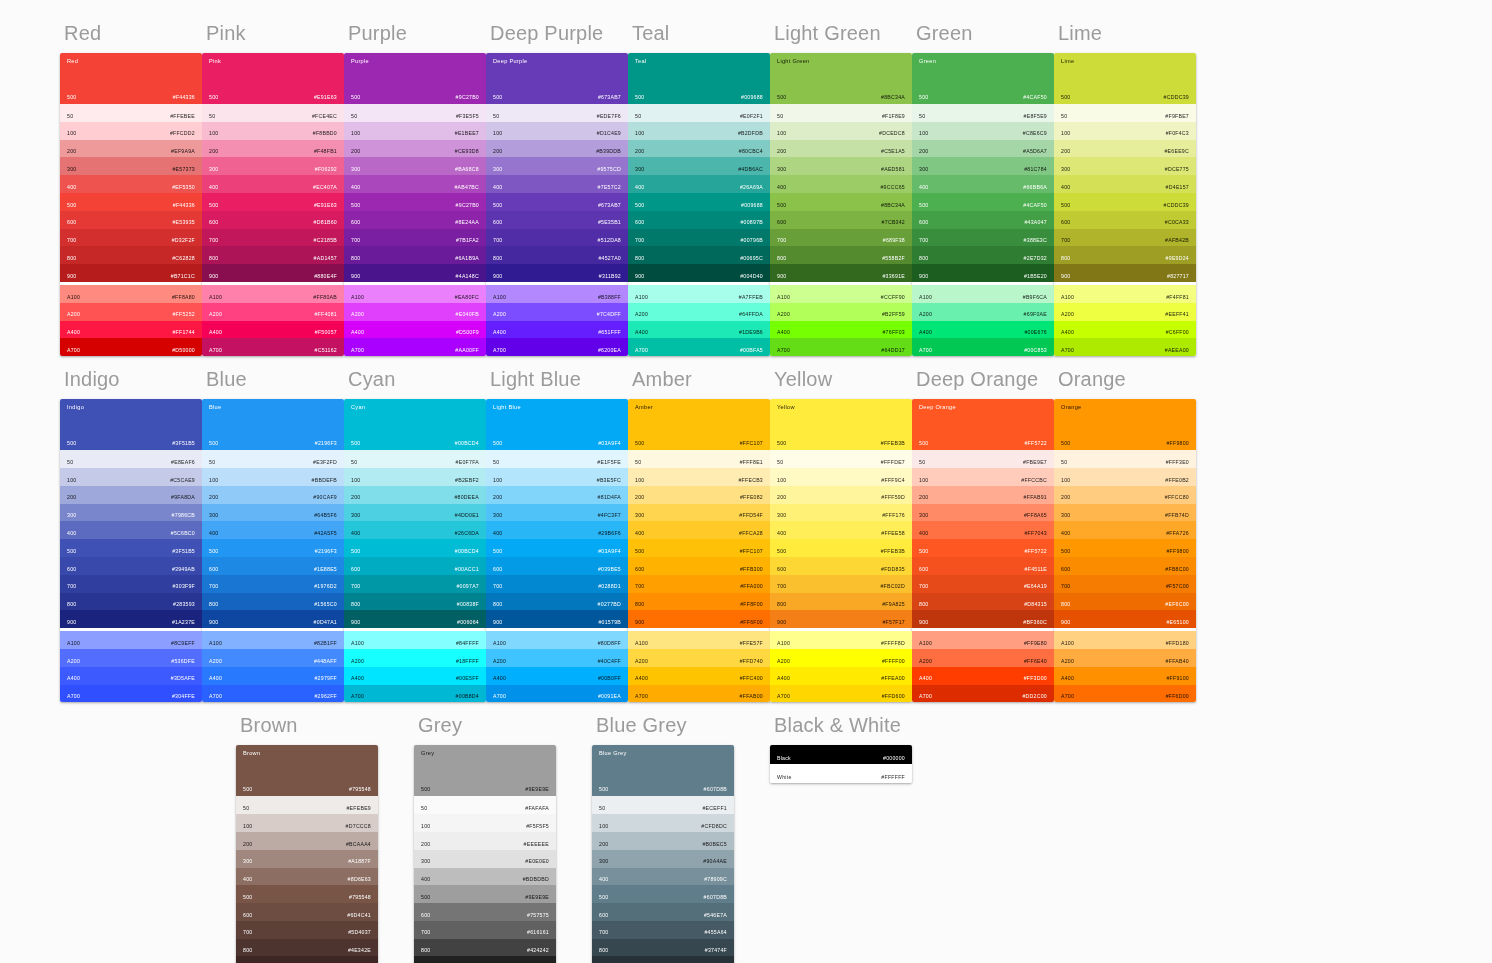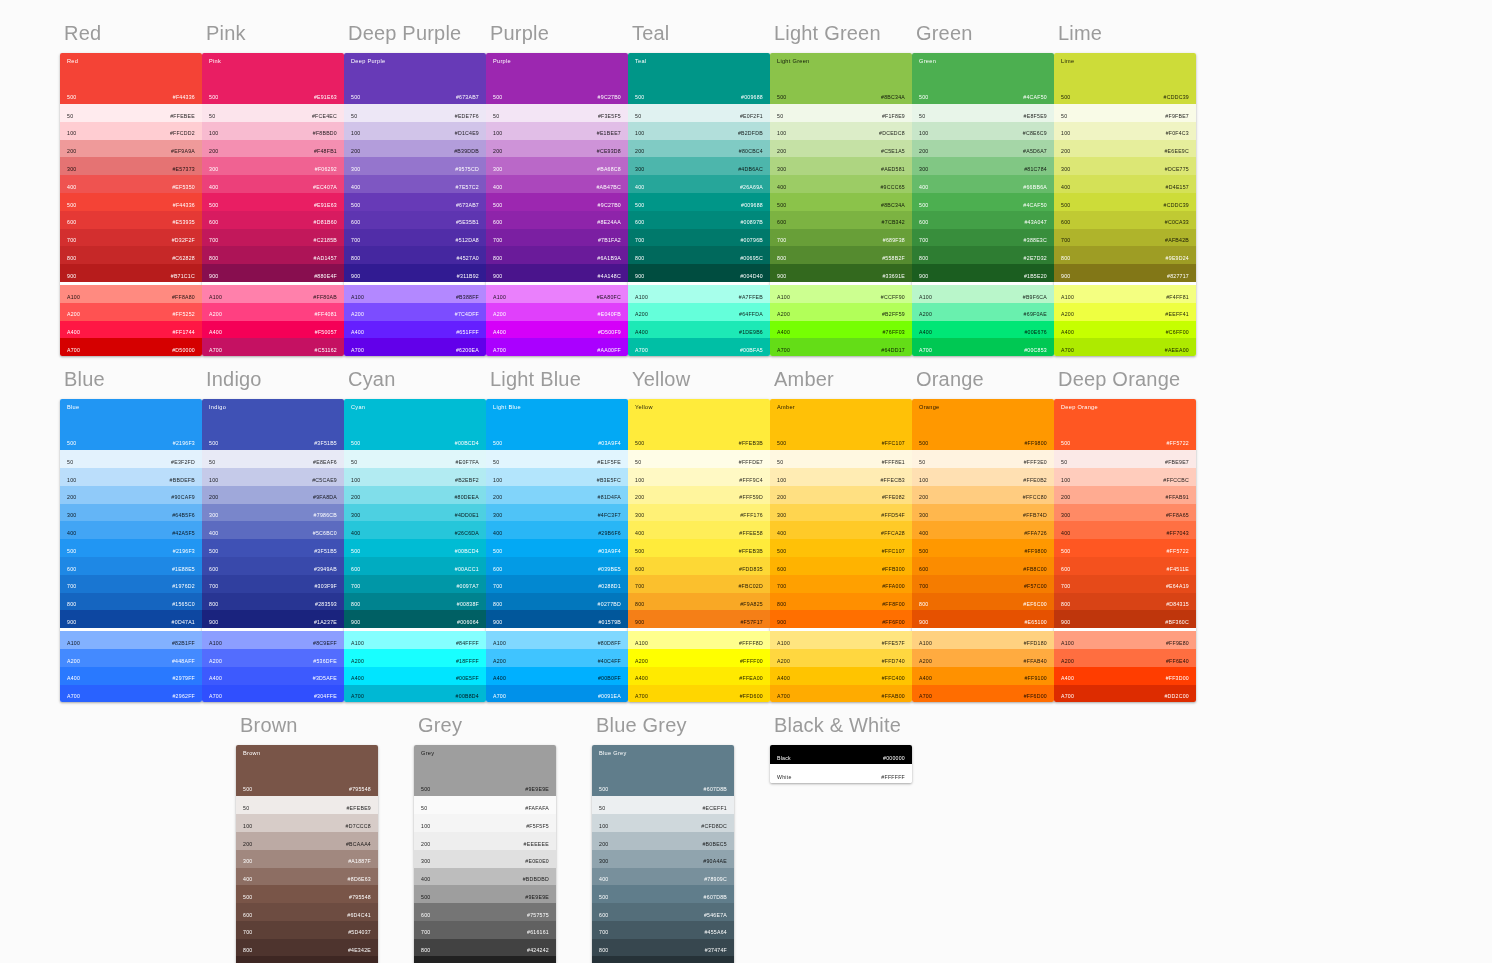--- a/index.html
+++ b/index.html
@@ -218,20 +218,89 @@
               <span class="tone">A400</span>
               <span class="hex">#F50057</span>
             </div>
             <div class="swatch light-text" style="background: rgb(197, 17, 98);">
               <span class="tone">A700</span>
               <span class="hex">#C51162</span>
             </div>
           </div>
         </div>
         <div class="palette">
+          <div class="palette-title">Purple</div>
+          <div class="card">
+            <div class="swatch header light-text" style="background: rgb(156, 39, 176);">
+              <div class="header-name">Purple</div>
+              <div class="header-foot">
+                <span>500</span>
+                <span>#9C27B0</span>
+              </div>
+            </div>
+            <div class="swatch dark-text" style="background: rgb(243, 229, 245);">
+              <span class="tone">50</span>
+              <span class="hex">#F3E5F5</span>
+            </div>
+            <div class="swatch dark-text" style="background: rgb(225, 190, 231);">
+              <span class="tone">100</span>
+              <span class="hex">#E1BEE7</span>
+            </div>
+            <div class="swatch dark-text" style="background: rgb(206, 147, 216);">
+              <span class="tone">200</span>
+              <span class="hex">#CE93D8</span>
+            </div>
+            <div class="swatch light-text" style="background: rgb(186, 104, 200);">
+              <span class="tone">300</span>
+              <span class="hex">#BA68C8</span>
+            </div>
+            <div class="swatch light-text" style="background: rgb(171, 71, 188);">
+              <span class="tone">400</span>
+              <span class="hex">#AB47BC</span>
+            </div>
+            <div class="swatch light-text" style="background: rgb(156, 39, 176);">
+              <span class="tone">500</span>
+              <span class="hex">#9C27B0</span>
+            </div>
+            <div class="swatch light-text" style="background: rgb(142, 36, 170);">
+              <span class="tone">600</span>
+              <span class="hex">#8E24AA</span>
+            </div>
+            <div class="swatch light-text" style="background: rgb(123, 31, 162);">
+              <span class="tone">700</span>
+              <span class="hex">#7B1FA2</span>
+            </div>
+            <div class="swatch light-text" style="background: rgb(106, 27, 154);">
+              <span class="tone">800</span>
+              <span class="hex">#6A1B9A</span>
+            </div>
+            <div class="swatch light-text" style="background: rgb(74, 20, 140);">
+              <span class="tone">900</span>
+              <span class="hex">#4A148C</span>
+            </div>
+            <div class="accent-gap"></div>
+            <div class="swatch dark-text" style="background: rgb(234, 128, 252);">
+              <span class="tone">A100</span>
+              <span class="hex">#EA80FC</span>
+            </div>
+            <div class="swatch light-text" style="background: rgb(224, 64, 251);">
+              <span class="tone">A200</span>
+              <span class="hex">#E040FB</span>
+            </div>
+            <div class="swatch light-text" style="background: rgb(213, 0, 249);">
+              <span class="tone">A400</span>
+              <span class="hex">#D500F9</span>
+            </div>
+            <div class="swatch light-text" style="background: rgb(170, 0, 255);">
+              <span class="tone">A700</span>
+              <span class="hex">#AA00FF</span>
+            </div>
+          </div>
+        </div>
+        <div class="palette">
           <div class="palette-title">Deep Purple</div>
           <div class="card">
             <div class="swatch header light-text" style="background: rgb(103, 58, 183);">
               <div class="header-name">Deep Purple</div>
               <div class="header-foot">
                 <span>500</span>
                 <span>#673AB7</span>
               </div>
             </div>
             <div class="swatch dark-text" style="background: rgb(237, 231, 246);">
@@ -287,89 +356,20 @@
               <span class="tone">A400</span>
               <span class="hex">#651FFF</span>
             </div>
             <div class="swatch light-text" style="background: rgb(98, 0, 234);">
               <span class="tone">A700</span>
               <span class="hex">#6200EA</span>
             </div>
           </div>
         </div>
         <div class="palette">
-          <div class="palette-title">Purple</div>
-          <div class="card">
-            <div class="swatch header light-text" style="background: rgb(156, 39, 176);">
-              <div class="header-name">Purple</div>
-              <div class="header-foot">
-                <span>500</span>
-                <span>#9C27B0</span>
-              </div>
-            </div>
-            <div class="swatch dark-text" style="background: rgb(243, 229, 245);">
-              <span class="tone">50</span>
-              <span class="hex">#F3E5F5</span>
-            </div>
-            <div class="swatch dark-text" style="background: rgb(225, 190, 231);">
-              <span class="tone">100</span>
-              <span class="hex">#E1BEE7</span>
-            </div>
-            <div class="swatch dark-text" style="background: rgb(206, 147, 216);">
-              <span class="tone">200</span>
-              <span class="hex">#CE93D8</span>
-            </div>
-            <div class="swatch light-text" style="background: rgb(186, 104, 200);">
-              <span class="tone">300</span>
-              <span class="hex">#BA68C8</span>
-            </div>
-            <div class="swatch light-text" style="background: rgb(171, 71, 188);">
-              <span class="tone">400</span>
-              <span class="hex">#AB47BC</span>
-            </div>
-            <div class="swatch light-text" style="background: rgb(156, 39, 176);">
-              <span class="tone">500</span>
-              <span class="hex">#9C27B0</span>
-            </div>
-            <div class="swatch light-text" style="background: rgb(142, 36, 170);">
-              <span class="tone">600</span>
-              <span class="hex">#8E24AA</span>
-            </div>
-            <div class="swatch light-text" style="background: rgb(123, 31, 162);">
-              <span class="tone">700</span>
-              <span class="hex">#7B1FA2</span>
-            </div>
-            <div class="swatch light-text" style="background: rgb(106, 27, 154);">
-              <span class="tone">800</span>
-              <span class="hex">#6A1B9A</span>
-            </div>
-            <div class="swatch light-text" style="background: rgb(74, 20, 140);">
-              <span class="tone">900</span>
-              <span class="hex">#4A148C</span>
-            </div>
-            <div class="accent-gap"></div>
-            <div class="swatch dark-text" style="background: rgb(234, 128, 252);">
-              <span class="tone">A100</span>
-              <span class="hex">#EA80FC</span>
-            </div>
-            <div class="swatch light-text" style="background: rgb(224, 64, 251);">
-              <span class="tone">A200</span>
-              <span class="hex">#E040FB</span>
-            </div>
-            <div class="swatch light-text" style="background: rgb(213, 0, 249);">
-              <span class="tone">A400</span>
-              <span class="hex">#D500F9</span>
-            </div>
-            <div class="swatch light-text" style="background: rgb(170, 0, 255);">
-              <span class="tone">A700</span>
-              <span class="hex">#AA00FF</span>
-            </div>
-          </div>
-        </div>
-        <div class="palette">
           <div class="palette-title">Teal</div>
           <div class="card">
             <div class="swatch header light-text" style="background: rgb(0, 150, 136);">
               <div class="header-name">Teal</div>
               <div class="header-foot">
                 <span>500</span>
                 <span>#009688</span>
               </div>
             </div>
             <div class="swatch dark-text" style="background: rgb(224, 242, 241);">
@@ -634,20 +634,89 @@
             </div>
             <div class="swatch dark-text" style="background: rgb(174, 234, 0);">
               <span class="tone">A700</span>
               <span class="hex">#AEEA00</span>
             </div>
           </div>
         </div>
       </div>
     <div class="row row-main" id="row-2">
         <div class="palette">
+          <div class="palette-title">Indigo</div>
+          <div class="card">
+            <div class="swatch header light-text" style="background: rgb(63, 81, 181);">
+              <div class="header-name">Indigo</div>
+              <div class="header-foot">
+                <span>500</span>
+                <span>#3F51B5</span>
+              </div>
+            </div>
+            <div class="swatch dark-text" style="background: rgb(232, 234, 246);">
+              <span class="tone">50</span>
+              <span class="hex">#E8EAF6</span>
+            </div>
+            <div class="swatch dark-text" style="background: rgb(197, 202, 233);">
+              <span class="tone">100</span>
+              <span class="hex">#C5CAE9</span>
+            </div>
+            <div class="swatch dark-text" style="background: rgb(159, 168, 218);">
+              <span class="tone">200</span>
+              <span class="hex">#9FA8DA</span>
+            </div>
+            <div class="swatch light-text" style="background: rgb(121, 134, 203);">
+              <span class="tone">300</span>
+              <span class="hex">#7986CB</span>
+            </div>
+            <div class="swatch light-text" style="background: rgb(92, 107, 192);">
+              <span class="tone">400</span>
+              <span class="hex">#5C6BC0</span>
+            </div>
+            <div class="swatch light-text" style="background: rgb(63, 81, 181);">
+              <span class="tone">500</span>
+              <span class="hex">#3F51B5</span>
+            </div>
+            <div class="swatch light-text" style="background: rgb(57, 73, 171);">
+              <span class="tone">600</span>
+              <span class="hex">#3949AB</span>
+            </div>
+            <div class="swatch light-text" style="background: rgb(48, 63, 159);">
+              <span class="tone">700</span>
+              <span class="hex">#303F9F</span>
+            </div>
+            <div class="swatch light-text" style="background: rgb(40, 53, 147);">
+              <span class="tone">800</span>
+              <span class="hex">#283593</span>
+            </div>
+            <div class="swatch light-text" style="background: rgb(26, 35, 126);">
+              <span class="tone">900</span>
+              <span class="hex">#1A237E</span>
+            </div>
+            <div class="accent-gap"></div>
+            <div class="swatch dark-text" style="background: rgb(140, 158, 255);">
+              <span class="tone">A100</span>
+              <span class="hex">#8C9EFF</span>
+            </div>
+            <div class="swatch light-text" style="background: rgb(83, 109, 254);">
+              <span class="tone">A200</span>
+              <span class="hex">#536DFE</span>
+            </div>
+            <div class="swatch light-text" style="background: rgb(61, 90, 254);">
+              <span class="tone">A400</span>
+              <span class="hex">#3D5AFE</span>
+            </div>
+            <div class="swatch light-text" style="background: rgb(48, 79, 254);">
+              <span class="tone">A700</span>
+              <span class="hex">#304FFE</span>
+            </div>
+          </div>
+        </div>
+        <div class="palette">
           <div class="palette-title">Blue</div>
           <div class="card">
             <div class="swatch header light-text" style="background: rgb(33, 150, 243);">
               <div class="header-name">Blue</div>
               <div class="header-foot">
                 <span>500</span>
                 <span>#2196F3</span>
               </div>
             </div>
             <div class="swatch dark-text" style="background: rgb(227, 242, 253);">
@@ -703,89 +772,20 @@
               <span class="tone">A400</span>
               <span class="hex">#2979FF</span>
             </div>
             <div class="swatch light-text" style="background: rgb(41, 98, 255);">
               <span class="tone">A700</span>
               <span class="hex">#2962FF</span>
             </div>
           </div>
         </div>
         <div class="palette">
-          <div class="palette-title">Indigo</div>
-          <div class="card">
-            <div class="swatch header light-text" style="background: rgb(63, 81, 181);">
-              <div class="header-name">Indigo</div>
-              <div class="header-foot">
-                <span>500</span>
-                <span>#3F51B5</span>
-              </div>
-            </div>
-            <div class="swatch dark-text" style="background: rgb(232, 234, 246);">
-              <span class="tone">50</span>
-              <span class="hex">#E8EAF6</span>
-            </div>
-            <div class="swatch dark-text" style="background: rgb(197, 202, 233);">
-              <span class="tone">100</span>
-              <span class="hex">#C5CAE9</span>
-            </div>
-            <div class="swatch dark-text" style="background: rgb(159, 168, 218);">
-              <span class="tone">200</span>
-              <span class="hex">#9FA8DA</span>
-            </div>
-            <div class="swatch light-text" style="background: rgb(121, 134, 203);">
-              <span class="tone">300</span>
-              <span class="hex">#7986CB</span>
-            </div>
-            <div class="swatch light-text" style="background: rgb(92, 107, 192);">
-              <span class="tone">400</span>
-              <span class="hex">#5C6BC0</span>
-            </div>
-            <div class="swatch light-text" style="background: rgb(63, 81, 181);">
-              <span class="tone">500</span>
-              <span class="hex">#3F51B5</span>
-            </div>
-            <div class="swatch light-text" style="background: rgb(57, 73, 171);">
-              <span class="tone">600</span>
-              <span class="hex">#3949AB</span>
-            </div>
-            <div class="swatch light-text" style="background: rgb(48, 63, 159);">
-              <span class="tone">700</span>
-              <span class="hex">#303F9F</span>
-            </div>
-            <div class="swatch light-text" style="background: rgb(40, 53, 147);">
-              <span class="tone">800</span>
-              <span class="hex">#283593</span>
-            </div>
-            <div class="swatch light-text" style="background: rgb(26, 35, 126);">
-              <span class="tone">900</span>
-              <span class="hex">#1A237E</span>
-            </div>
-            <div class="accent-gap"></div>
-            <div class="swatch dark-text" style="background: rgb(140, 158, 255);">
-              <span class="tone">A100</span>
-              <span class="hex">#8C9EFF</span>
-            </div>
-            <div class="swatch light-text" style="background: rgb(83, 109, 254);">
-              <span class="tone">A200</span>
-              <span class="hex">#536DFE</span>
-            </div>
-            <div class="swatch light-text" style="background: rgb(61, 90, 254);">
-              <span class="tone">A400</span>
-              <span class="hex">#3D5AFE</span>
-            </div>
-            <div class="swatch light-text" style="background: rgb(48, 79, 254);">
-              <span class="tone">A700</span>
-              <span class="hex">#304FFE</span>
-            </div>
-          </div>
-        </div>
-        <div class="palette">
           <div class="palette-title">Cyan</div>
           <div class="card">
             <div class="swatch header light-text" style="background: rgb(0, 188, 212);">
               <div class="header-name">Cyan</div>
               <div class="header-foot">
                 <span>500</span>
                 <span>#00BCD4</span>
               </div>
             </div>
             <div class="swatch dark-text" style="background: rgb(224, 247, 250);">
@@ -910,20 +910,89 @@
               <span class="tone">A400</span>
               <span class="hex">#00B0FF</span>
             </div>
             <div class="swatch light-text" style="background: rgb(0, 145, 234);">
               <span class="tone">A700</span>
               <span class="hex">#0091EA</span>
             </div>
           </div>
         </div>
         <div class="palette">
+          <div class="palette-title">Amber</div>
+          <div class="card">
+            <div class="swatch header dark-text" style="background: rgb(255, 193, 7);">
+              <div class="header-name">Amber</div>
+              <div class="header-foot">
+                <span>500</span>
+                <span>#FFC107</span>
+              </div>
+            </div>
+            <div class="swatch dark-text" style="background: rgb(255, 248, 225);">
+              <span class="tone">50</span>
+              <span class="hex">#FFF8E1</span>
+            </div>
+            <div class="swatch dark-text" style="background: rgb(255, 236, 179);">
+              <span class="tone">100</span>
+              <span class="hex">#FFECB3</span>
+            </div>
+            <div class="swatch dark-text" style="background: rgb(255, 224, 130);">
+              <span class="tone">200</span>
+              <span class="hex">#FFE082</span>
+            </div>
+            <div class="swatch dark-text" style="background: rgb(255, 213, 79);">
+              <span class="tone">300</span>
+              <span class="hex">#FFD54F</span>
+            </div>
+            <div class="swatch dark-text" style="background: rgb(255, 202, 40);">
+              <span class="tone">400</span>
+              <span class="hex">#FFCA28</span>
+            </div>
+            <div class="swatch dark-text" style="background: rgb(255, 193, 7);">
+              <span class="tone">500</span>
+              <span class="hex">#FFC107</span>
+            </div>
+            <div class="swatch dark-text" style="background: rgb(255, 179, 0);">
+              <span class="tone">600</span>
+              <span class="hex">#FFB300</span>
+            </div>
+            <div class="swatch dark-text" style="background: rgb(255, 160, 0);">
+              <span class="tone">700</span>
+              <span class="hex">#FFA000</span>
+            </div>
+            <div class="swatch dark-text" style="background: rgb(255, 143, 0);">
+              <span class="tone">800</span>
+              <span class="hex">#FF8F00</span>
+            </div>
+            <div class="swatch dark-text" style="background: rgb(255, 111, 0);">
+              <span class="tone">900</span>
+              <span class="hex">#FF6F00</span>
+            </div>
+            <div class="accent-gap"></div>
+            <div class="swatch dark-text" style="background: rgb(255, 229, 127);">
+              <span class="tone">A100</span>
+              <span class="hex">#FFE57F</span>
+            </div>
+            <div class="swatch dark-text" style="background: rgb(255, 215, 64);">
+              <span class="tone">A200</span>
+              <span class="hex">#FFD740</span>
+            </div>
+            <div class="swatch dark-text" style="background: rgb(255, 196, 0);">
+              <span class="tone">A400</span>
+              <span class="hex">#FFC400</span>
+            </div>
+            <div class="swatch dark-text" style="background: rgb(255, 171, 0);">
+              <span class="tone">A700</span>
+              <span class="hex">#FFAB00</span>
+            </div>
+          </div>
+        </div>
+        <div class="palette">
           <div class="palette-title">Yellow</div>
           <div class="card">
             <div class="swatch header dark-text" style="background: rgb(255, 235, 59);">
               <div class="header-name">Yellow</div>
               <div class="header-foot">
                 <span>500</span>
                 <span>#FFEB3B</span>
               </div>
             </div>
             <div class="swatch dark-text" style="background: rgb(255, 253, 231);">
@@ -979,85 +1048,85 @@
               <span class="tone">A400</span>
               <span class="hex">#FFEA00</span>
             </div>
             <div class="swatch dark-text" style="background: rgb(255, 214, 0);">
               <span class="tone">A700</span>
               <span class="hex">#FFD600</span>
             </div>
           </div>
         </div>
         <div class="palette">
-          <div class="palette-title">Amber</div>
-          <div class="card">
-            <div class="swatch header dark-text" style="background: rgb(255, 193, 7);">
-              <div class="header-name">Amber</div>
-              <div class="header-foot">
-                <span>500</span>
-                <span>#FFC107</span>
-              </div>
-            </div>
-            <div class="swatch dark-text" style="background: rgb(255, 248, 225);">
-              <span class="tone">50</span>
-              <span class="hex">#FFF8E1</span>
-            </div>
-            <div class="swatch dark-text" style="background: rgb(255, 236, 179);">
-              <span class="tone">100</span>
-              <span class="hex">#FFECB3</span>
-            </div>
-            <div class="swatch dark-text" style="background: rgb(255, 224, 130);">
-              <span class="tone">200</span>
-              <span class="hex">#FFE082</span>
-            </div>
-            <div class="swatch dark-text" style="background: rgb(255, 213, 79);">
-              <span class="tone">300</span>
-              <span class="hex">#FFD54F</span>
-            </div>
-            <div class="swatch dark-text" style="background: rgb(255, 202, 40);">
-              <span class="tone">400</span>
-              <span class="hex">#FFCA28</span>
-            </div>
-            <div class="swatch dark-text" style="background: rgb(255, 193, 7);">
-              <span class="tone">500</span>
-              <span class="hex">#FFC107</span>
-            </div>
-            <div class="swatch dark-text" style="background: rgb(255, 179, 0);">
-              <span class="tone">600</span>
-              <span class="hex">#FFB300</span>
-            </div>
-            <div class="swatch dark-text" style="background: rgb(255, 160, 0);">
-              <span class="tone">700</span>
-              <span class="hex">#FFA000</span>
-            </div>
-            <div class="swatch dark-text" style="background: rgb(255, 143, 0);">
-              <span class="tone">800</span>
-              <span class="hex">#FF8F00</span>
-            </div>
-            <div class="swatch dark-text" style="background: rgb(255, 111, 0);">
-              <span class="tone">900</span>
-              <span class="hex">#FF6F00</span>
-            </div>
-            <div class="accent-gap"></div>
-            <div class="swatch dark-text" style="background: rgb(255, 229, 127);">
-              <span class="tone">A100</span>
-              <span class="hex">#FFE57F</span>
-            </div>
-            <div class="swatch dark-text" style="background: rgb(255, 215, 64);">
-              <span class="tone">A200</span>
-              <span class="hex">#FFD740</span>
-            </div>
-            <div class="swatch dark-text" style="background: rgb(255, 196, 0);">
-              <span class="tone">A400</span>
-              <span class="hex">#FFC400</span>
-            </div>
-            <div class="swatch dark-text" style="background: rgb(255, 171, 0);">
-              <span class="tone">A700</span>
-              <span class="hex">#FFAB00</span>
+          <div class="palette-title">Deep Orange</div>
+          <div class="card">
+            <div class="swatch header light-text" style="background: rgb(255, 87, 34);">
+              <div class="header-name">Deep Orange</div>
+              <div class="header-foot">
+                <span>500</span>
+                <span>#FF5722</span>
+              </div>
+            </div>
+            <div class="swatch dark-text" style="background: rgb(251, 233, 231);">
+              <span class="tone">50</span>
+              <span class="hex">#FBE9E7</span>
+            </div>
+            <div class="swatch dark-text" style="background: rgb(255, 204, 188);">
+              <span class="tone">100</span>
+              <span class="hex">#FFCCBC</span>
+            </div>
+            <div class="swatch dark-text" style="background: rgb(255, 171, 145);">
+              <span class="tone">200</span>
+              <span class="hex">#FFAB91</span>
+            </div>
+            <div class="swatch dark-text" style="background: rgb(255, 138, 101);">
+              <span class="tone">300</span>
+              <span class="hex">#FF8A65</span>
+            </div>
+            <div class="swatch dark-text" style="background: rgb(255, 112, 67);">
+              <span class="tone">400</span>
+              <span class="hex">#FF7043</span>
+            </div>
+            <div class="swatch light-text" style="background: rgb(255, 87, 34);">
+              <span class="tone">500</span>
+              <span class="hex">#FF5722</span>
+            </div>
+            <div class="swatch light-text" style="background: rgb(244, 81, 30);">
+              <span class="tone">600</span>
+              <span class="hex">#F4511E</span>
+            </div>
+            <div class="swatch light-text" style="background: rgb(230, 74, 25);">
+              <span class="tone">700</span>
+              <span class="hex">#E64A19</span>
+            </div>
+            <div class="swatch light-text" style="background: rgb(216, 67, 21);">
+              <span class="tone">800</span>
+              <span class="hex">#D84315</span>
+            </div>
+            <div class="swatch light-text" style="background: rgb(191, 54, 12);">
+              <span class="tone">900</span>
+              <span class="hex">#BF360C</span>
+            </div>
+            <div class="accent-gap"></div>
+            <div class="swatch dark-text" style="background: rgb(255, 158, 128);">
+              <span class="tone">A100</span>
+              <span class="hex">#FF9E80</span>
+            </div>
+            <div class="swatch dark-text" style="background: rgb(255, 110, 64);">
+              <span class="tone">A200</span>
+              <span class="hex">#FF6E40</span>
+            </div>
+            <div class="swatch light-text" style="background: rgb(255, 61, 0);">
+              <span class="tone">A400</span>
+              <span class="hex">#FF3D00</span>
+            </div>
+            <div class="swatch light-text" style="background: rgb(221, 44, 0);">
+              <span class="tone">A700</span>
+              <span class="hex">#DD2C00</span>
             </div>
           </div>
         </div>
         <div class="palette">
           <div class="palette-title">Orange</div>
           <div class="card">
             <div class="swatch header dark-text" style="background: rgb(255, 152, 0);">
               <div class="header-name">Orange</div>
               <div class="header-foot">
                 <span>500</span>
@@ -1113,89 +1182,20 @@
               <span class="tone">A200</span>
               <span class="hex">#FFAB40</span>
             </div>
             <div class="swatch dark-text" style="background: rgb(255, 145, 0);">
               <span class="tone">A400</span>
               <span class="hex">#FF9100</span>
             </div>
             <div class="swatch dark-text" style="background: rgb(255, 109, 0);">
               <span class="tone">A700</span>
               <span class="hex">#FF6D00</span>
-            </div>
-          </div>
-        </div>
-        <div class="palette">
-          <div class="palette-title">Deep Orange</div>
-          <div class="card">
-            <div class="swatch header light-text" style="background: rgb(255, 87, 34);">
-              <div class="header-name">Deep Orange</div>
-              <div class="header-foot">
-                <span>500</span>
-                <span>#FF5722</span>
-              </div>
-            </div>
-            <div class="swatch dark-text" style="background: rgb(251, 233, 231);">
-              <span class="tone">50</span>
-              <span class="hex">#FBE9E7</span>
-            </div>
-            <div class="swatch dark-text" style="background: rgb(255, 204, 188);">
-              <span class="tone">100</span>
-              <span class="hex">#FFCCBC</span>
-            </div>
-            <div class="swatch dark-text" style="background: rgb(255, 171, 145);">
-              <span class="tone">200</span>
-              <span class="hex">#FFAB91</span>
-            </div>
-            <div class="swatch dark-text" style="background: rgb(255, 138, 101);">
-              <span class="tone">300</span>
-              <span class="hex">#FF8A65</span>
-            </div>
-            <div class="swatch dark-text" style="background: rgb(255, 112, 67);">
-              <span class="tone">400</span>
-              <span class="hex">#FF7043</span>
-            </div>
-            <div class="swatch light-text" style="background: rgb(255, 87, 34);">
-              <span class="tone">500</span>
-              <span class="hex">#FF5722</span>
-            </div>
-            <div class="swatch light-text" style="background: rgb(244, 81, 30);">
-              <span class="tone">600</span>
-              <span class="hex">#F4511E</span>
-            </div>
-            <div class="swatch light-text" style="background: rgb(230, 74, 25);">
-              <span class="tone">700</span>
-              <span class="hex">#E64A19</span>
-            </div>
-            <div class="swatch light-text" style="background: rgb(216, 67, 21);">
-              <span class="tone">800</span>
-              <span class="hex">#D84315</span>
-            </div>
-            <div class="swatch light-text" style="background: rgb(191, 54, 12);">
-              <span class="tone">900</span>
-              <span class="hex">#BF360C</span>
-            </div>
-            <div class="accent-gap"></div>
-            <div class="swatch dark-text" style="background: rgb(255, 158, 128);">
-              <span class="tone">A100</span>
-              <span class="hex">#FF9E80</span>
-            </div>
-            <div class="swatch dark-text" style="background: rgb(255, 110, 64);">
-              <span class="tone">A200</span>
-              <span class="hex">#FF6E40</span>
-            </div>
-            <div class="swatch light-text" style="background: rgb(255, 61, 0);">
-              <span class="tone">A400</span>
-              <span class="hex">#FF3D00</span>
-            </div>
-            <div class="swatch light-text" style="background: rgb(221, 44, 0);">
-              <span class="tone">A700</span>
-              <span class="hex">#DD2C00</span>
             </div>
           </div>
         </div>
       </div>
     <div class="row row-neutral" id="row-3">
         <div class="palette">
           <div class="palette-title">Brown</div>
           <div class="card">
             <div class="swatch header light-text" style="background: rgb(121, 85, 72);">
               <div class="header-name">Brown</div>

